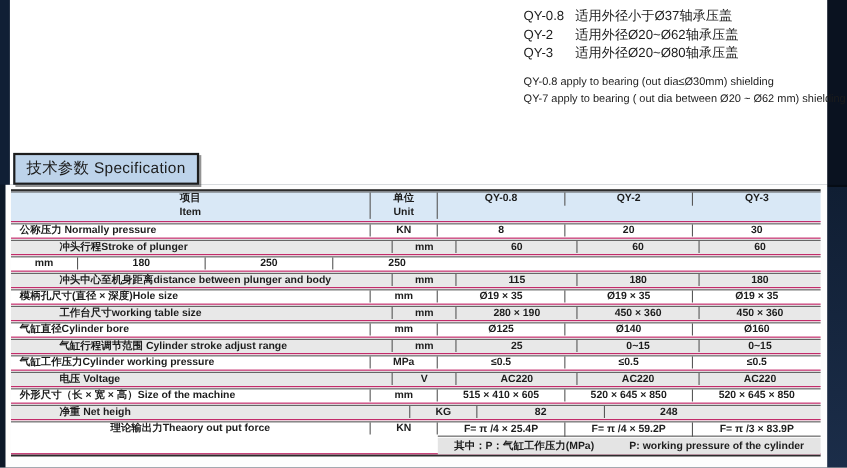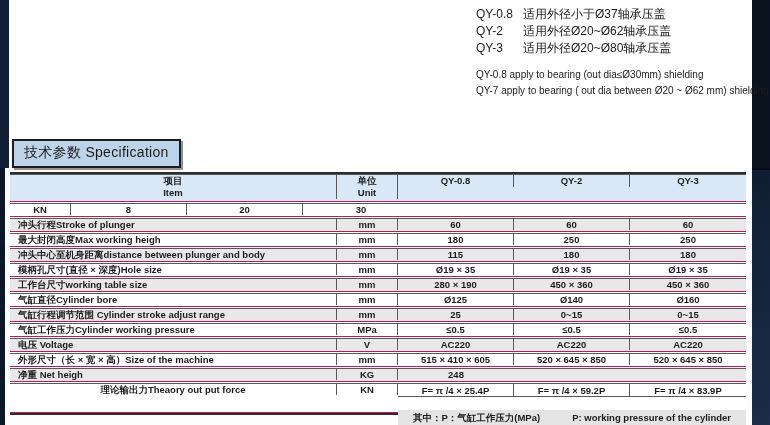--- a/index.html
+++ b/index.html
@@ -39,38 +39,38 @@
   
   .spec-table {
     position:absolute; left:10px; top:172px; width:736px;
     background:#ffffff;
     border-top:2px solid #2d2d2d; border-bottom:2px solid #2d2d2d;
     font-size:9.5px;
   }
   .t-row { display:flex; align-items:flex-start;
            border-top:1px solid #585858; border-bottom:1px solid #be185d; background:#fff;font-weight:bold; }
   .t-row + .t-row { margin-top:1px; }
-  .t-row.alt { background:#e8e8e8; }
+  .t-row.alt { background:#e8e8e8;padding-left:36px; }
   .t-head { background:#d9e8f6; height:28px; }
   .t-data { height:14px; }
   .t-cell { display:flex; align-items:center; justify-content:center;
             text-align:center; line-height:11px; border-right:1px solid #585858; overflow:hidden; }
   .t-cell.last { border-right:none; }
   .c-item { width:327px; }
   .c-unit { width:61px; }
   .c-val  { width:116px; }
   .t-data .c-item { justify-content:flex-start; text-align:left; padding-left:8px; white-space:nowrap; }
   .t-head .t-cell { flex-direction:column; justify-content:center; line-height:12px; }
 
   
   .t-last { height:30px; }
   .force-col { width:348px; display:flex; flex-direction:column; }
   .force-formulas { display:flex; height:13px; border-bottom:1px solid #585858; }
   .force-formulas .t-cell { height:13px; }
-  .force-note { height:15px; margin-top:13px; background:#e4e4e4;
+  .force-note { height:15px; margin-top:1px; background:#e4e4e4;
                 display:flex; align-items:center; justify-content:center; gap:32px;
                 line-height:11px; white-space:nowrap; }
 </style>
 </head>
 <body>
 
 <div class="edge edge-left-top"></div>
 <div class="edge edge-left-bottom"></div>
 <div class="edge edge-right-top"></div>
 <div class="edge edge-right-bottom"></div>
@@ -101,36 +101,36 @@
     <div class="t-cell c-unit">
       <span>单位</span>
       <span>Unit</span>
     </div>
     <div class="t-cell c-val">QY-0.8</div>
     <div class="t-cell c-val">QY-2</div>
     <div class="t-cell c-val last">QY-3</div>
   </div>
 
   <div class="t-row t-data">
+    <div class="t-cell c-item">公称压力 Normally pressure</div>
     <div class="t-cell c-unit">KN</div>
     <div class="t-cell c-val">8</div>
     <div class="t-cell c-val">20</div>
     <div class="t-cell c-val last">30</div>
   </div>
 
   <div class="t-row t-data alt">
     <div class="t-cell c-item">冲头行程Stroke of plunger</div>
     <div class="t-cell c-unit">mm</div>
     <div class="t-cell c-val">60</div>
     <div class="t-cell c-val">60</div>
     <div class="t-cell c-val last">60</div>
   </div>
 
   <div class="t-row t-data">
-    <div class="t-cell c-item">最大封闭高度Max working heigh</div>
     <div class="t-cell c-unit">mm</div>
     <div class="t-cell c-val">180</div>
     <div class="t-cell c-val">250</div>
     <div class="t-cell c-val last">250</div>
   </div>
 
   <div class="t-row t-data alt">
     <div class="t-cell c-item">冲头中心至机身距离distance between plunger and body</div>
     <div class="t-cell c-unit">mm</div>
     <div class="t-cell c-val">115</div>
@@ -190,31 +190,32 @@
     <div class="t-cell c-item">外形尺寸（长 × 宽 × 高）Size of the machine</div>
     <div class="t-cell c-unit">mm</div>
     <div class="t-cell c-val">515 × 410 × 605</div>
     <div class="t-cell c-val">520 × 645 × 850</div>
     <div class="t-cell c-val last">520 × 645 × 850</div>
   </div>
 
   <div class="t-row t-data alt">
     <div class="t-cell c-item">净重 Net heigh</div>
     <div class="t-cell c-unit">KG</div>
+    <div class="t-cell c-val">82</div>
     <div class="t-cell c-val last">248</div>
   </div>
 
   <div class="t-row t-last">
     <div class="t-cell c-item">理论输出力Theaory out put force</div>
     <div class="t-cell c-unit">KN</div>
     <div class="force-col">
       <div class="force-formulas">
         <div class="t-cell c-val">F= π /4 × 25.4P</div>
         <div class="t-cell c-val">F= π /4 × 59.2P</div>
-        <div class="t-cell c-val last">F= π /4 × 83.9P</div>
+        <div class="t-cell c-val last">F= π /3 × 83.9P</div>
       </div>
       <div class="force-note">
         <span>其中：P：气缸工作压力(MPa)</span>
         <span>P: working pressure of the cylinder</span>
       </div>
     </div>
   </div>
 
 </div>
 

